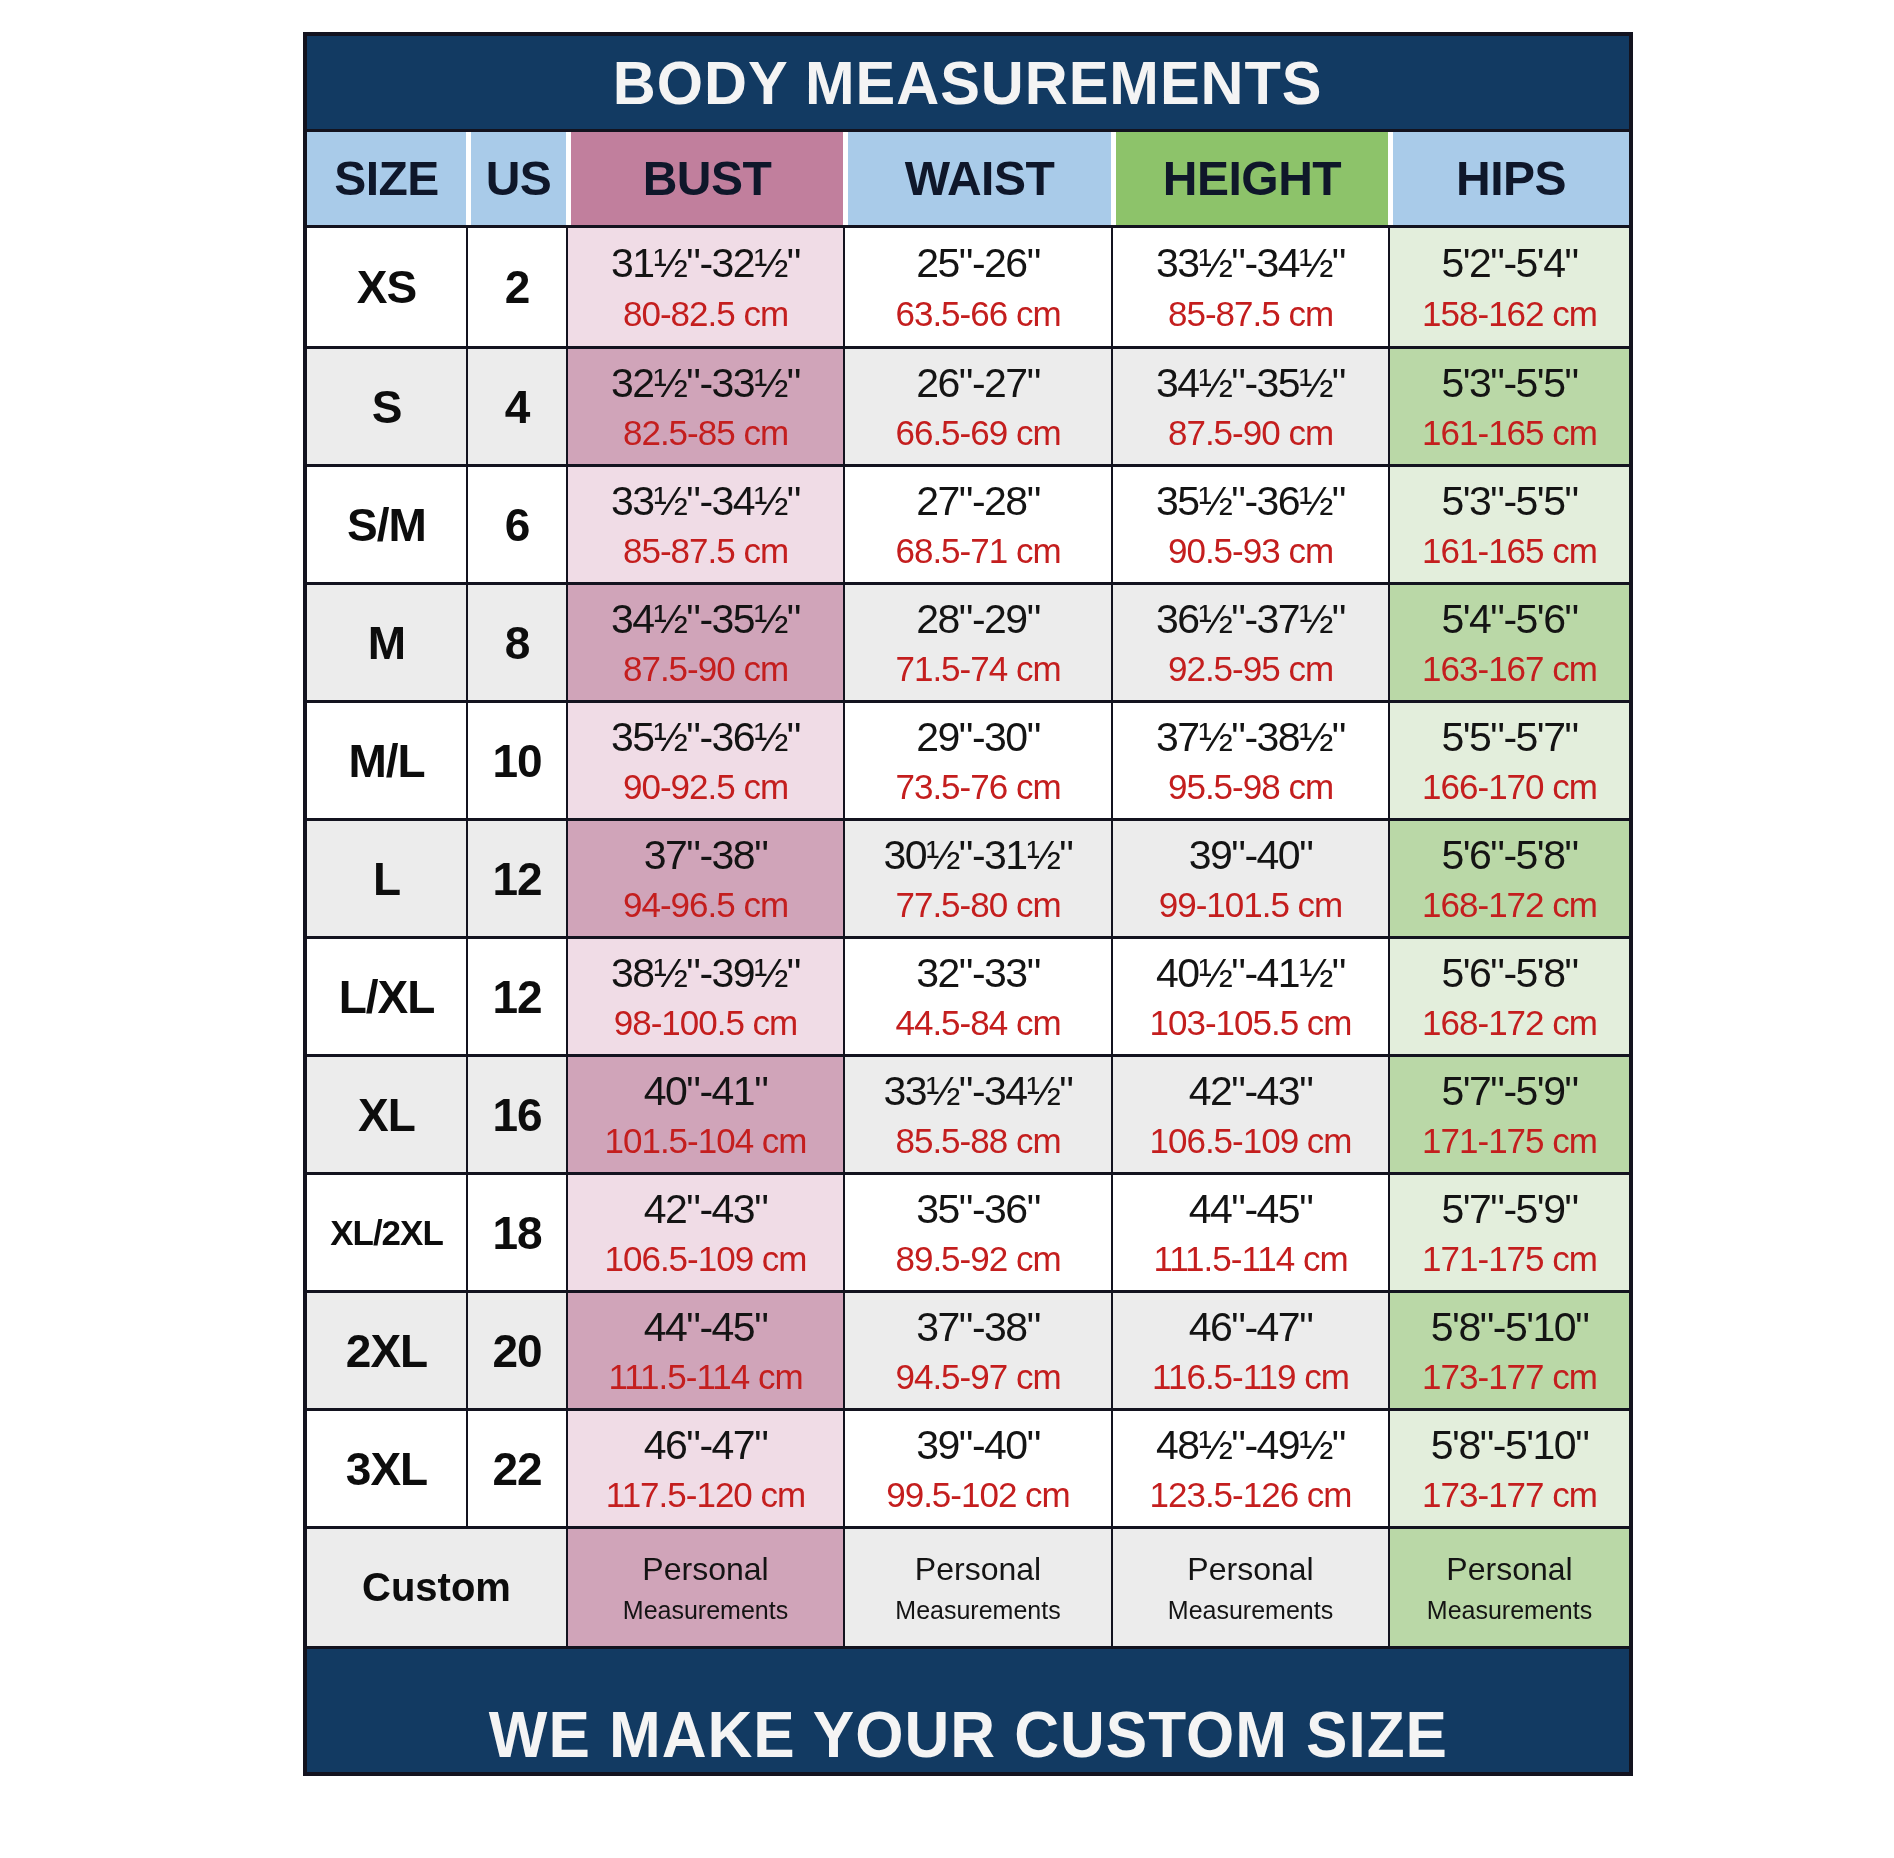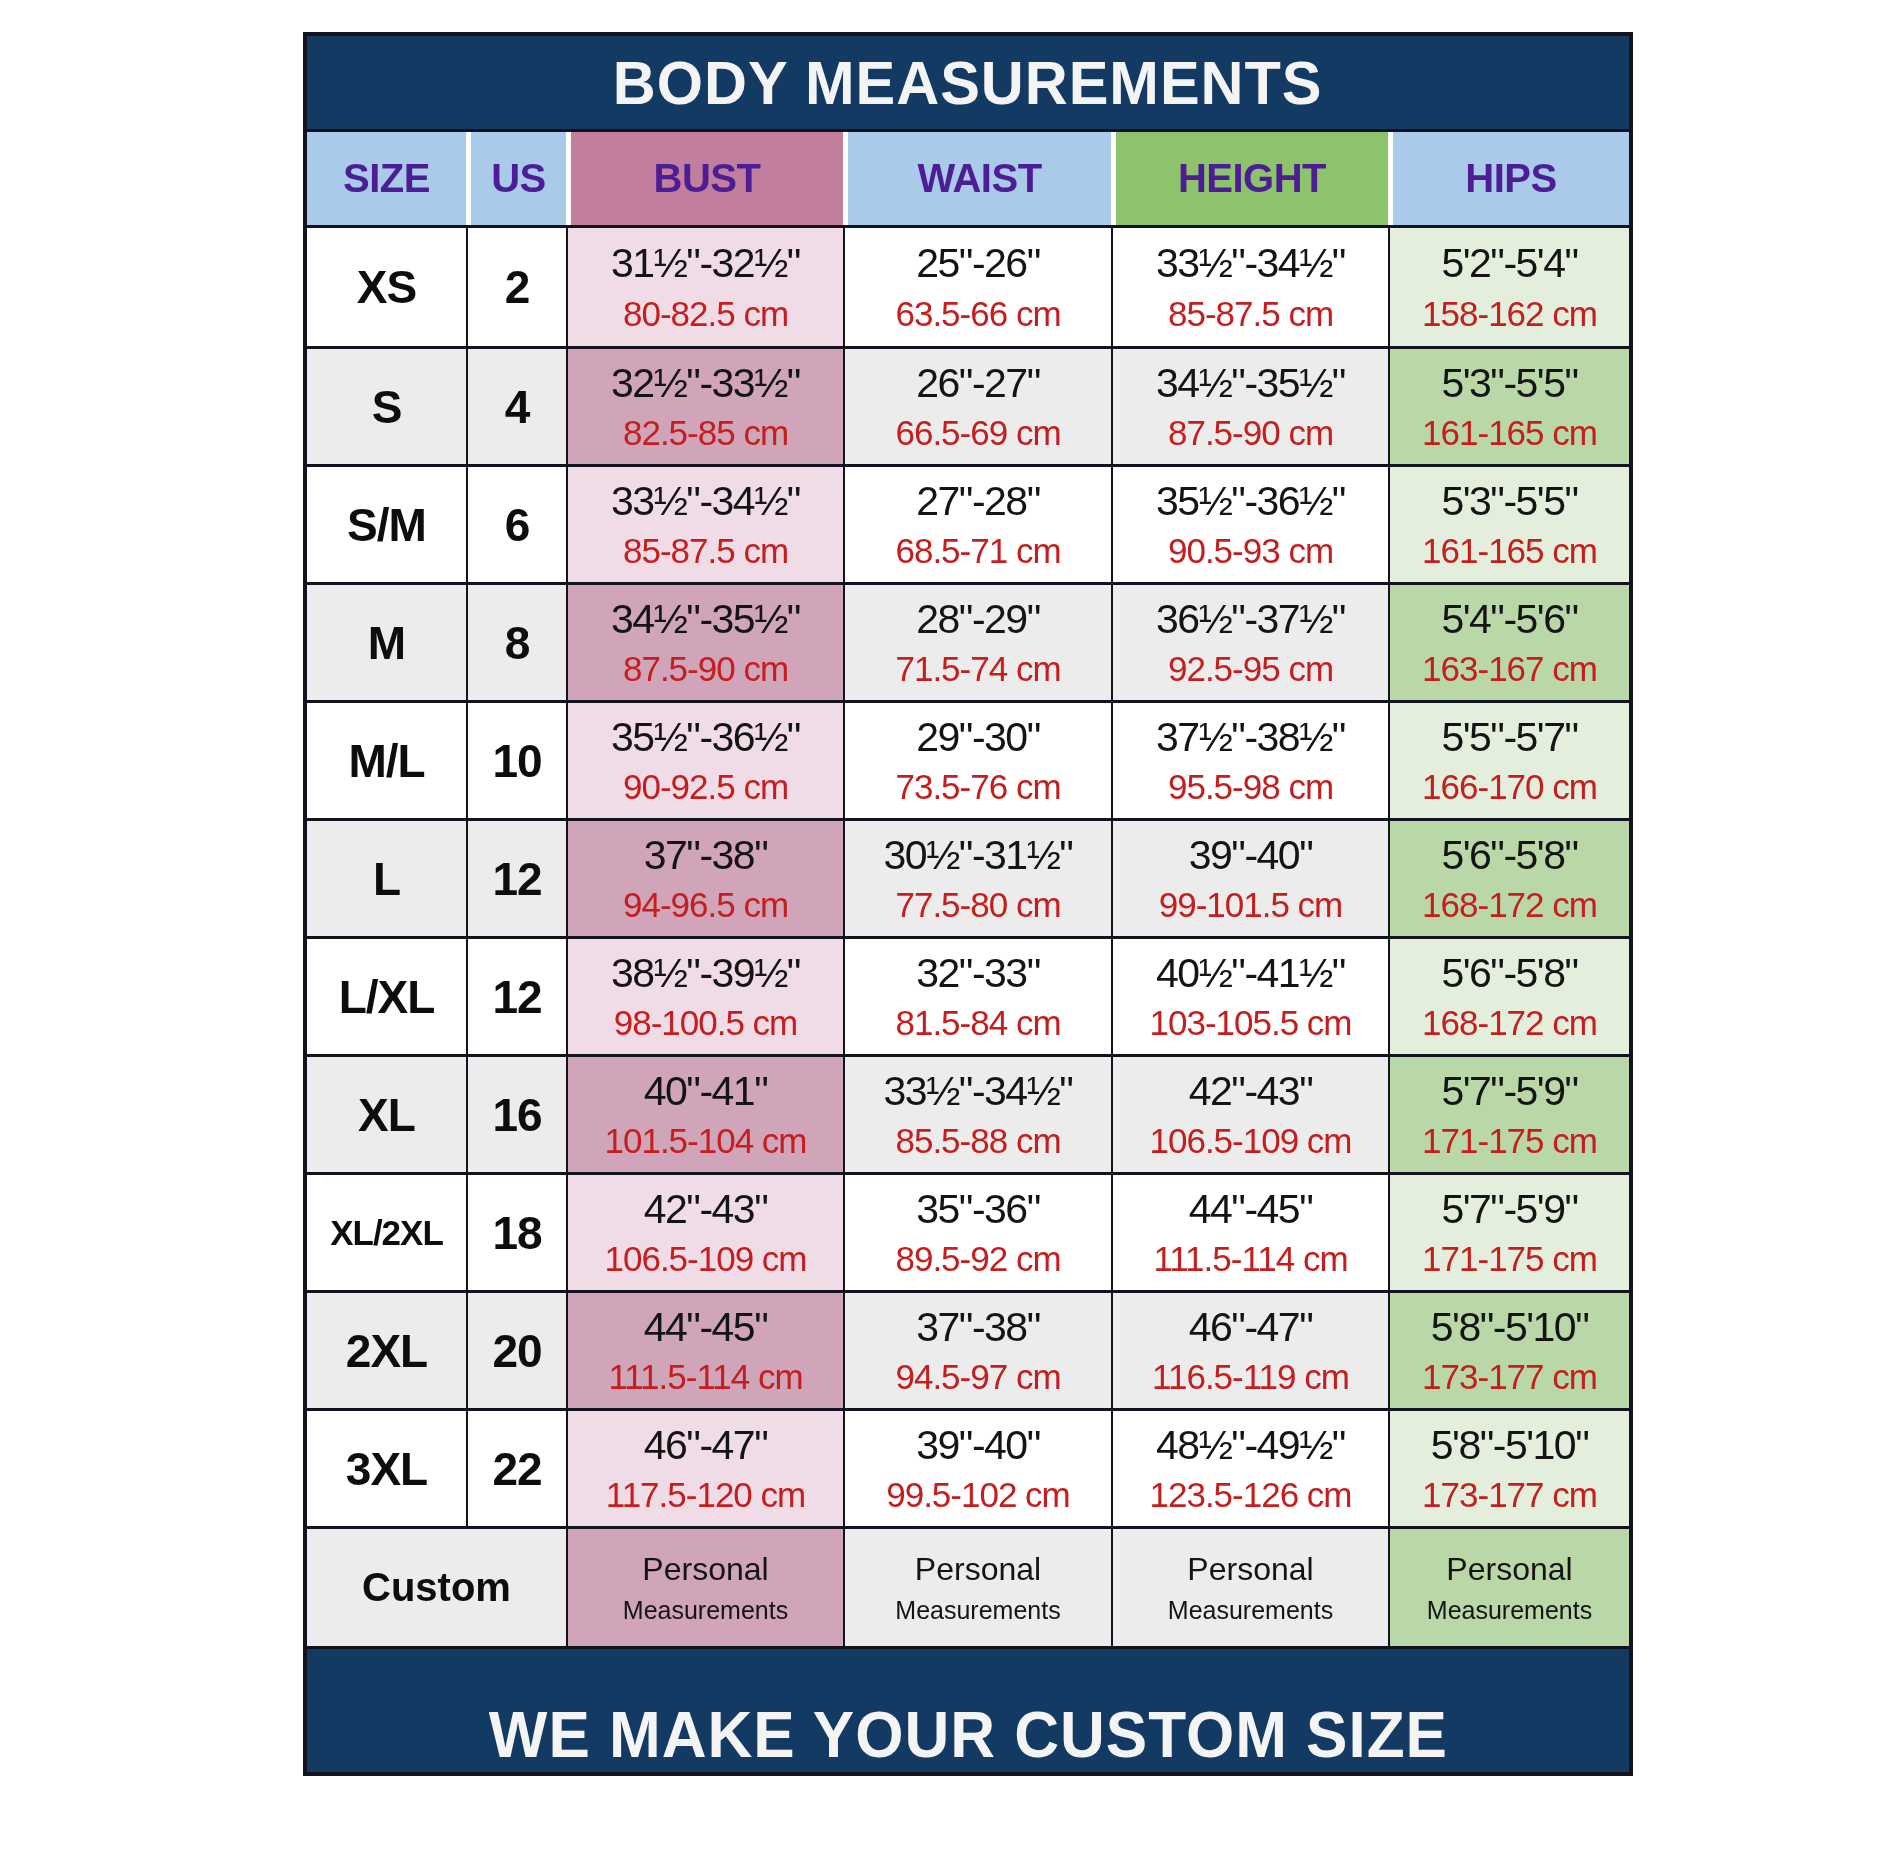--- a/index.html
+++ b/index.html
@@ -21,21 +21,21 @@
     color:#f4f4f4; font-size:62px; font-weight:700; letter-spacing:1px;
     transform:scaleX(0.96); white-space:nowrap;
   }
   
   .head-row {
     display:grid; grid-template-columns:159px 100px 277px 268px 277px 241px;
     height:96px; background:#ffffff; border-bottom:3px solid #13131f;
   }
   .head-cell {
     display:flex; align-items:center; justify-content:center;
-    font-size:40px; font-weight:700; color:#4c1d95; letter-spacing:-0.5px;
+    font-size:48px; font-weight:700; color:#0f172a; letter-spacing:-0.5px;
   }
   .head-cell + .head-cell { border-left:5px solid #ffffff; }
   .hc-blue  { background:#A9CBE9; }
   .hc-pink  { background:#C17F9D; }
   .hc-green { background:#8DC36A; }
   
   .row {
     display:grid; grid-template-columns:159px 100px 277px 268px 277px 241px;
     height:118px;
   }
@@ -253,21 +253,21 @@
         </div>
         <div class="cell us-cell">
           <span class="us-value">12</span>
         </div>
         <div class="cell bust-cell">
           <div class="in">38½"-39½"</div>
           <div class="cm">98-100.5 cm</div>
         </div>
         <div class="cell waist-cell">
           <div class="in">32"-33"</div>
-          <div class="cm">81.5-84 cm</div>
+          <div class="cm">44.5-84 cm</div>
         </div>
         <div class="cell hips-cell">
           <div class="in">40½"-41½"</div>
           <div class="cm">103-105.5 cm</div>
         </div>
         <div class="cell height-cell">
           <div class="in">5'6"-5'8"</div>
           <div class="cm">168-172 cm</div>
         </div>
       </div>

